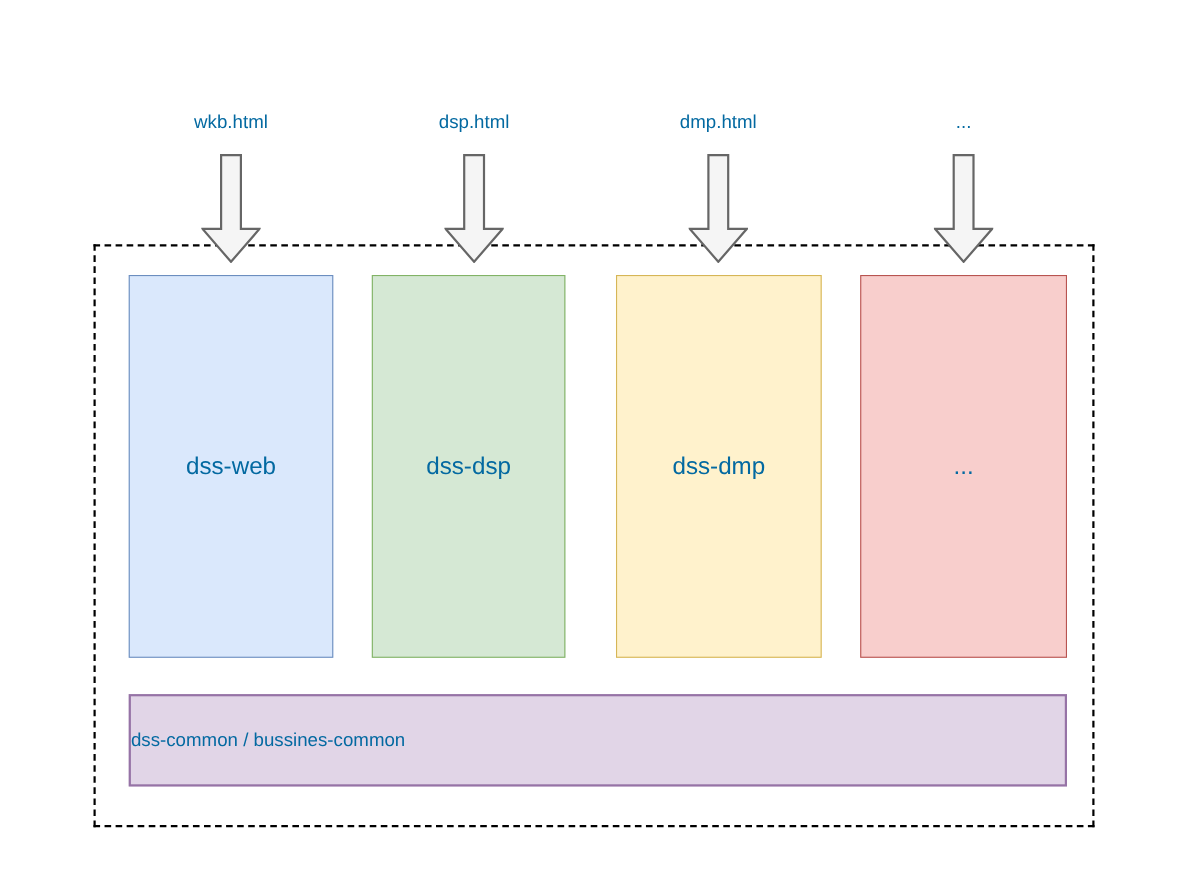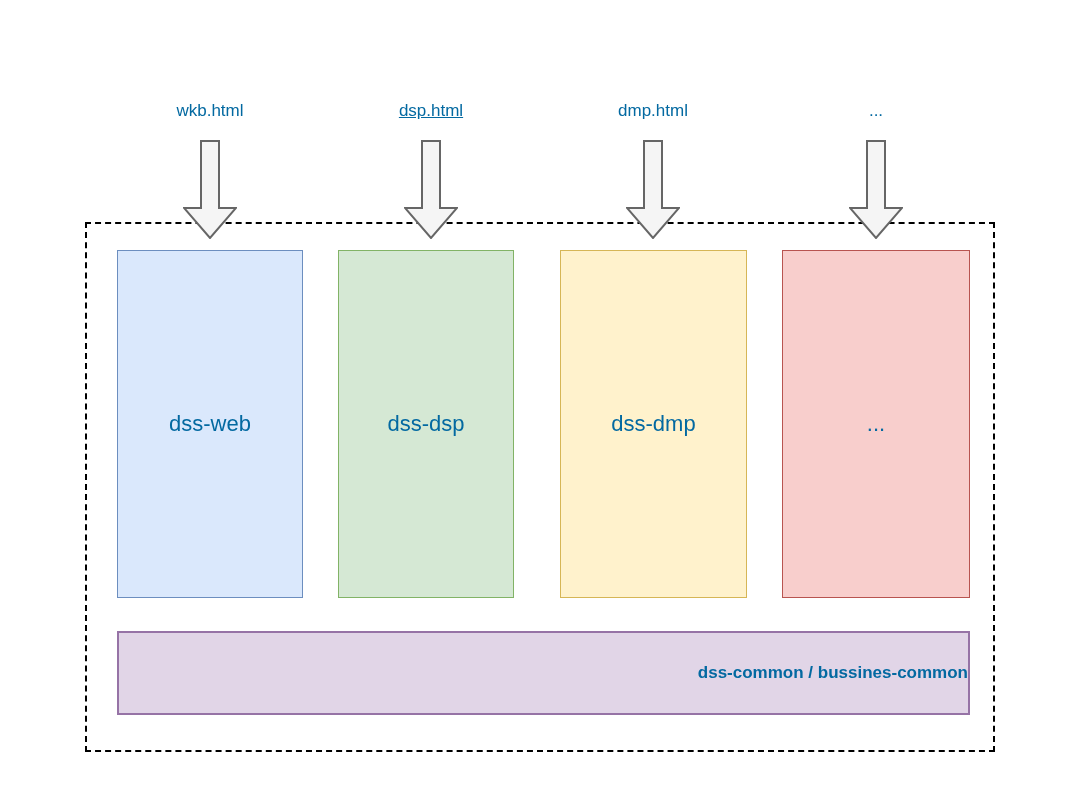--- a/index.html
+++ b/index.html
@@ -58,28 +58,27 @@
   .common-box {
     position: absolute;
     left: 117px;
     top: 601px;
     width: 853px;
     height: 84px;
     border: 2px solid;
     box-sizing: border-box;
     display: flex;
     align-items: center;
-    justify-content: flex-end;
+    justify-content: flex-start;
     font-size: 17px;
     z-index: 2;
-    font-weight: bold;
   }
   
   .col-0 .input-label { left: 120px; }
-  .col-1 .input-label { left: 341px; text-decoration: underline; }
+  .col-1 .input-label { left: 341px; }
   .col-2 .input-label { left: 563px; }
   .col-3 .input-label { left: 786px; }
   .col-0 .arrow { left: 183px; }
   .col-1 .arrow { left: 404px; }
   .col-2 .arrow { left: 626px; }
   .col-3 .arrow { left: 849px; }
   .col-0 .module-box { left: 117px; width: 186px; }
   .col-1 .module-box { left: 338px; width: 176px; }
   .col-2 .module-box { left: 560px; width: 187px; }
   .col-3 .module-box { left: 782px; width: 188px; }

